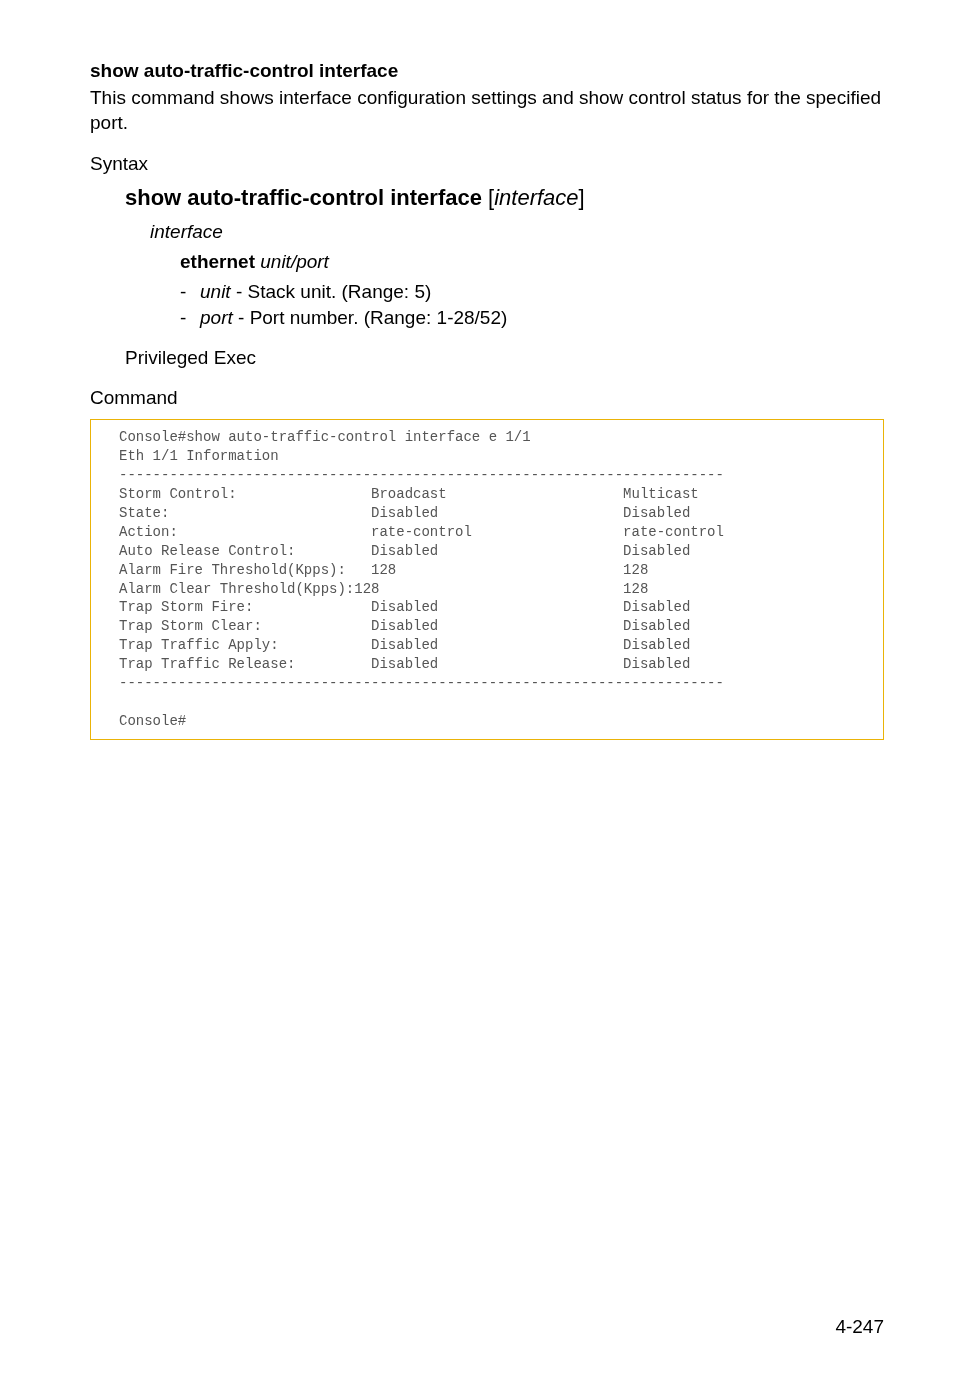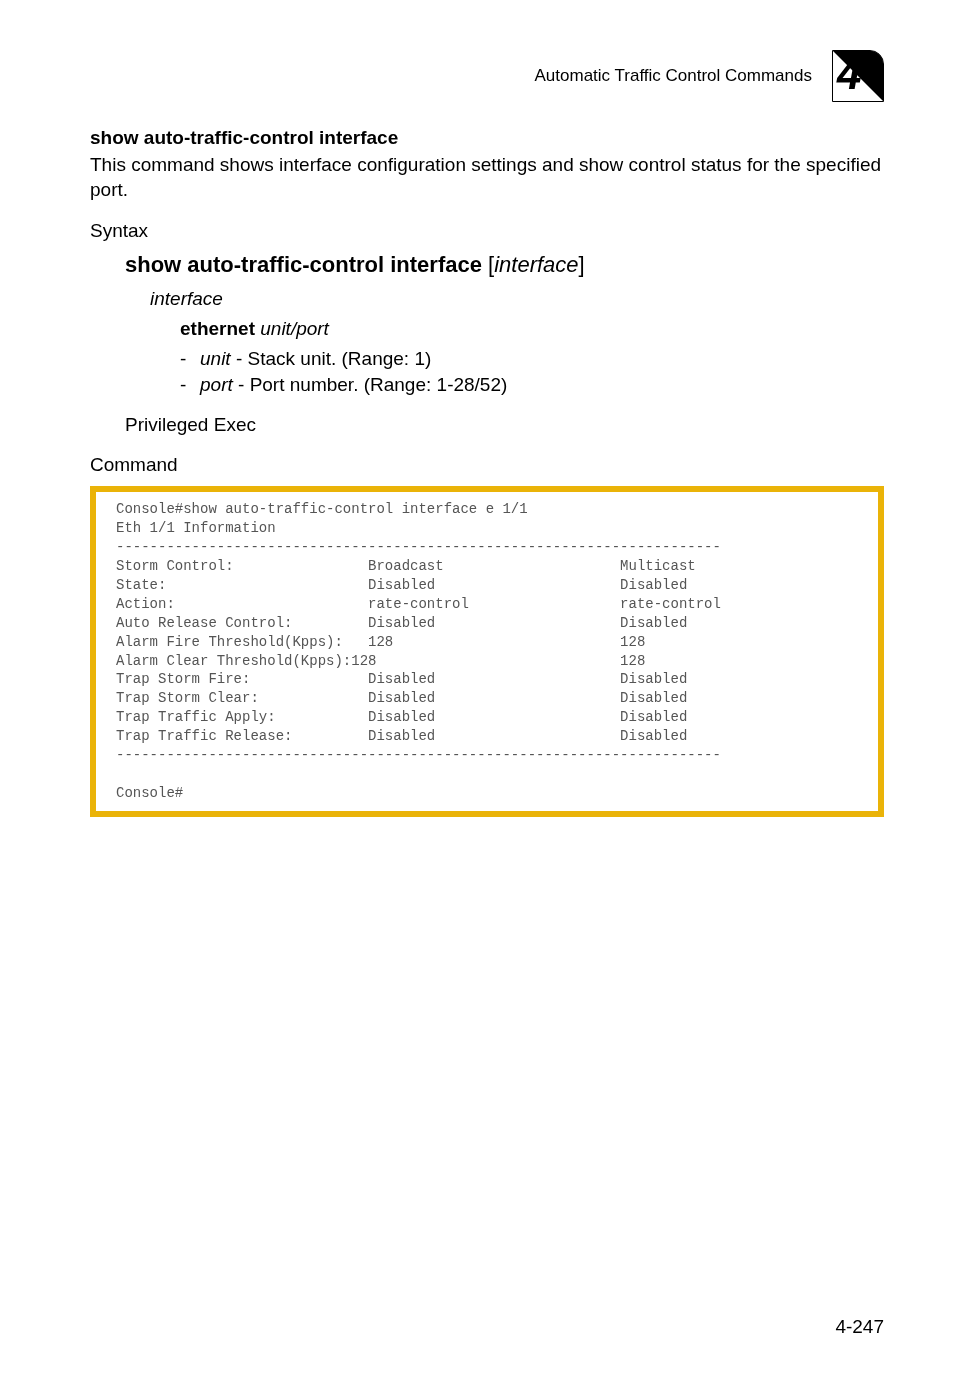--- a/index.html
+++ b/index.html
@@ -98,67 +98,61 @@
   }
   .bullet-dash {
     display: inline-block;
     width: 20px;
   }
   .mode-text {
     font-size: 19px;
     margin: 0 0 18px 35px;
   }
   .code-block {
-    border: 6px solid #eab308;
-    padding: 8px 20px;
+    border: 1px solid #eab308;
+    padding: 8px 28px;
     font-family: "Courier New", monospace;
     font-size: 14px;
     line-height: 1.35;
     white-space: pre;
     color: #555555;
     margin-top: 8px;
   }
   .page-number {
     position: absolute;
     bottom: 50px;
     right: 70px;
     font-size: 19px;
   }
 </style>
 </head>
 <body>
 
 <div class="page">
 
-  <div class="header-line">
-    <span class="header-text">Automatic Traffic Control Commands</span>
-    <div class="chapter-box">
-      <span class="chapter-num">4</span>
-    </div>
-  </div>
 
   <div class="section-heading">show auto-traffic-control interface</div>
   <div class="body-text">This command shows interface configuration settings and show control status for the specified port.</div>
 
   <div class="sub-heading">Syntax</div>
 
   <div class="syntax-line indent-1">
     <span class="bold">show auto-traffic-control interface</span>
     <span> [</span><span class="italic">interface</span><span>]</span>
   </div>
 
   <div class="param-line italic indent-2">interface</div>
 
   <div class="param-line indent-3">
     <span class="bold">ethernet</span>
     <span> </span><span class="italic">unit/port</span>
   </div>
 
   <div class="bullet-line indent-3">
-    <span class="bullet-dash">-  </span><span class="italic">unit</span><span> - Stack unit. (Range: 1)</span>
+    <span class="bullet-dash">-  </span><span class="italic">unit</span><span> - Stack unit. (Range: 5)</span>
   </div>
 
   <div class="bullet-line indent-3" style="margin-bottom:18px;">
     <span class="bullet-dash">-  </span><span class="italic">port</span><span> - Port number. (Range: 1-28/52)</span>
   </div>
 
   <div class="mode-text">Privileged Exec</div>
 
   <div class="sub-heading">Command</div>
 

